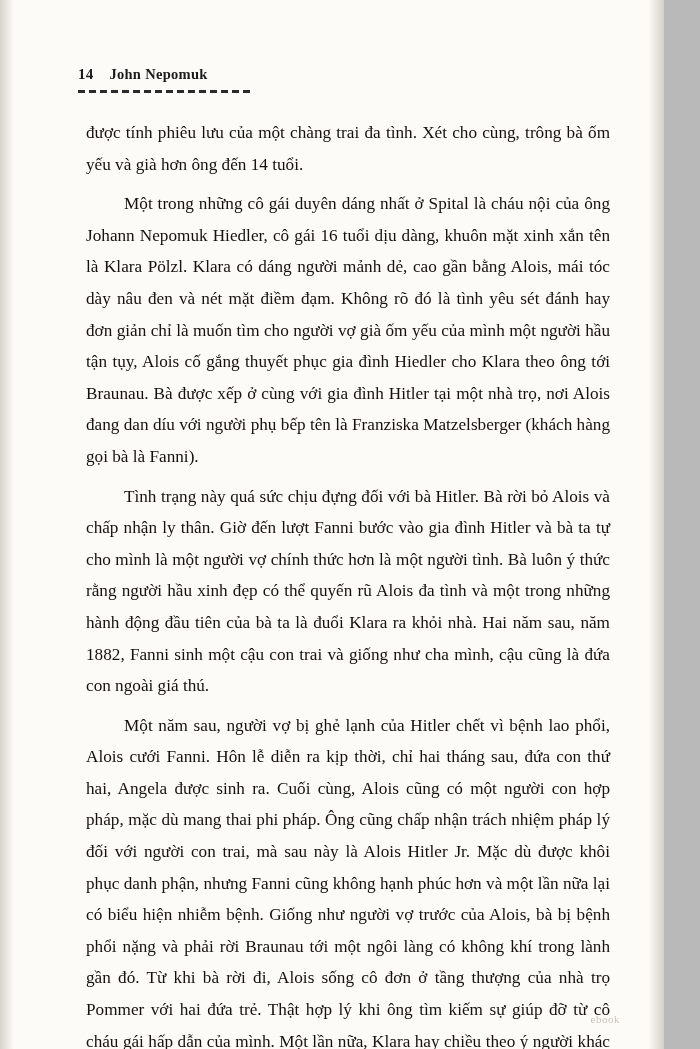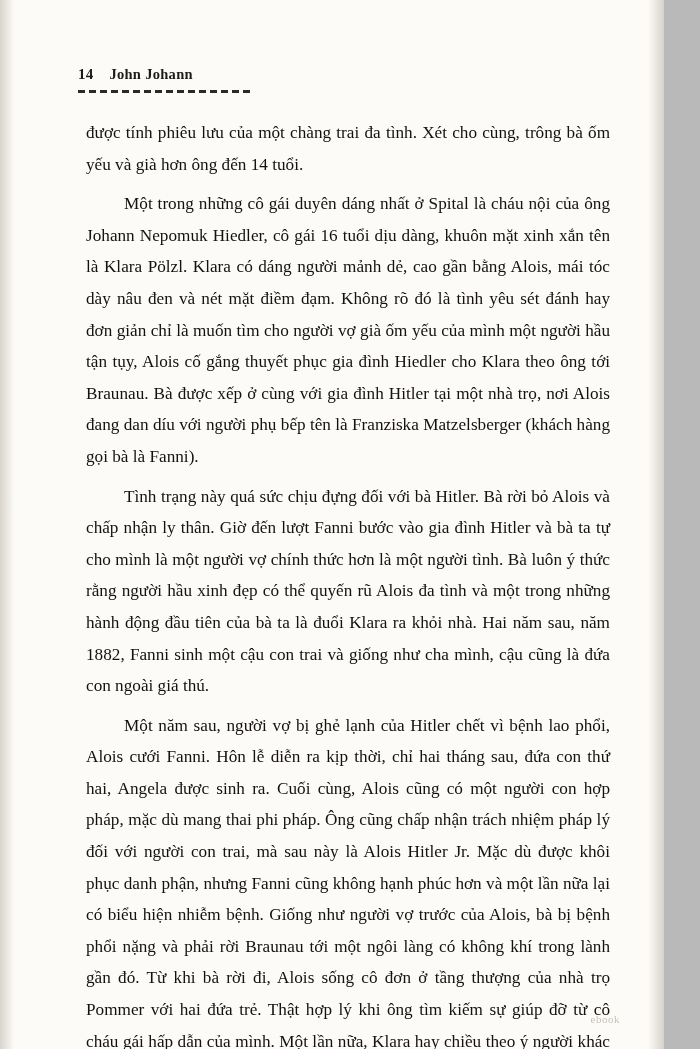--- a/index.html
+++ b/index.html
@@ -100,21 +100,21 @@
 </style>
 </head>
 <body>
 
 <div class="page">
 
   <div class="content">
 
     <div class="header-line">
       <span class="page-number">14</span>
-      <span class="author-name">John Johann</span>
+      <span class="author-name">John Nepomuk</span>
     </div>
 
     <div class="rule"></div>
 
     <div class="body-text">
       <p>được tính phiêu lưu của một chàng trai đa tình. Xét cho cùng, trông bà ốm yếu và già hơn ông đến 14 tuổi.</p>
       <p class="indent">Một trong những cô gái duyên dáng nhất ở Spital là cháu nội của ông Johann Nepomuk Hiedler, cô gái 16 tuổi dịu dàng, khuôn mặt xinh xắn tên là Klara Pölzl. Klara có dáng người mảnh dẻ, cao gần bằng Alois, mái tóc dày nâu đen và nét mặt điềm đạm. Không rõ đó là tình yêu sét đánh hay đơn giản chỉ là muốn tìm cho người vợ già ốm yếu của mình một người hầu tận tụy, Alois cố gắng thuyết phục gia đình Hiedler cho Klara theo ông tới Braunau. Bà được xếp ở cùng với gia đình Hitler tại một nhà trọ, nơi Alois đang dan díu với người phụ bếp tên là Franziska Matzelsberger (khách hàng gọi bà là Fanni).</p>
       <p class="indent">Tình trạng này quá sức chịu đựng đối với bà Hitler. Bà rời bỏ Alois và chấp nhận ly thân. Giờ đến lượt Fanni bước vào gia đình Hitler và bà ta tự cho mình là một người vợ chính thức hơn là một người tình. Bà luôn ý thức rằng người hầu xinh đẹp có thể quyến rũ Alois đa tình và một trong những hành động đầu tiên của bà ta là đuổi Klara ra khỏi nhà. Hai năm sau, năm 1882, Fanni sinh một cậu con trai và giống như cha mình, cậu cũng là đứa con ngoài giá thú.</p>
       <p class="indent">Một năm sau, người vợ bị ghẻ lạnh của Hitler chết vì bệnh lao phổi, Alois cưới Fanni. Hôn lễ diễn ra kịp thời, chỉ hai tháng sau, đứa con thứ hai, Angela được sinh ra. Cuối cùng, Alois cũng có một người con hợp pháp, mặc dù mang thai phi pháp. Ông cũng chấp nhận trách nhiệm pháp lý đối với người con trai, mà sau này là Alois Hitler Jr. Mặc dù được khôi phục danh phận, nhưng Fanni cũng không hạnh phúc hơn và một lần nữa lại có biểu hiện nhiễm bệnh. Giống như người vợ trước của Alois, bà bị bệnh phổi nặng và phải rời Braunau tới một ngôi làng có không khí trong lành gần đó. Từ khi bà rời đi, Alois sống cô đơn ở tầng thượng của nhà trọ Pommer với hai đứa trẻ. Thật hợp lý khi ông tìm kiếm sự giúp đỡ từ cô cháu gái hấp dẫn của mình. Một lần nữa, Klara hay chiều theo ý người khác lại quay về nhà trọ Pommer và lần này bà trở thành người hầu, bảo mẫu và người tình. Người phụ nữ đang mang thai Adolf Hitler lúc đó là một người có trái tim nhân hậu</p>
     </div>

